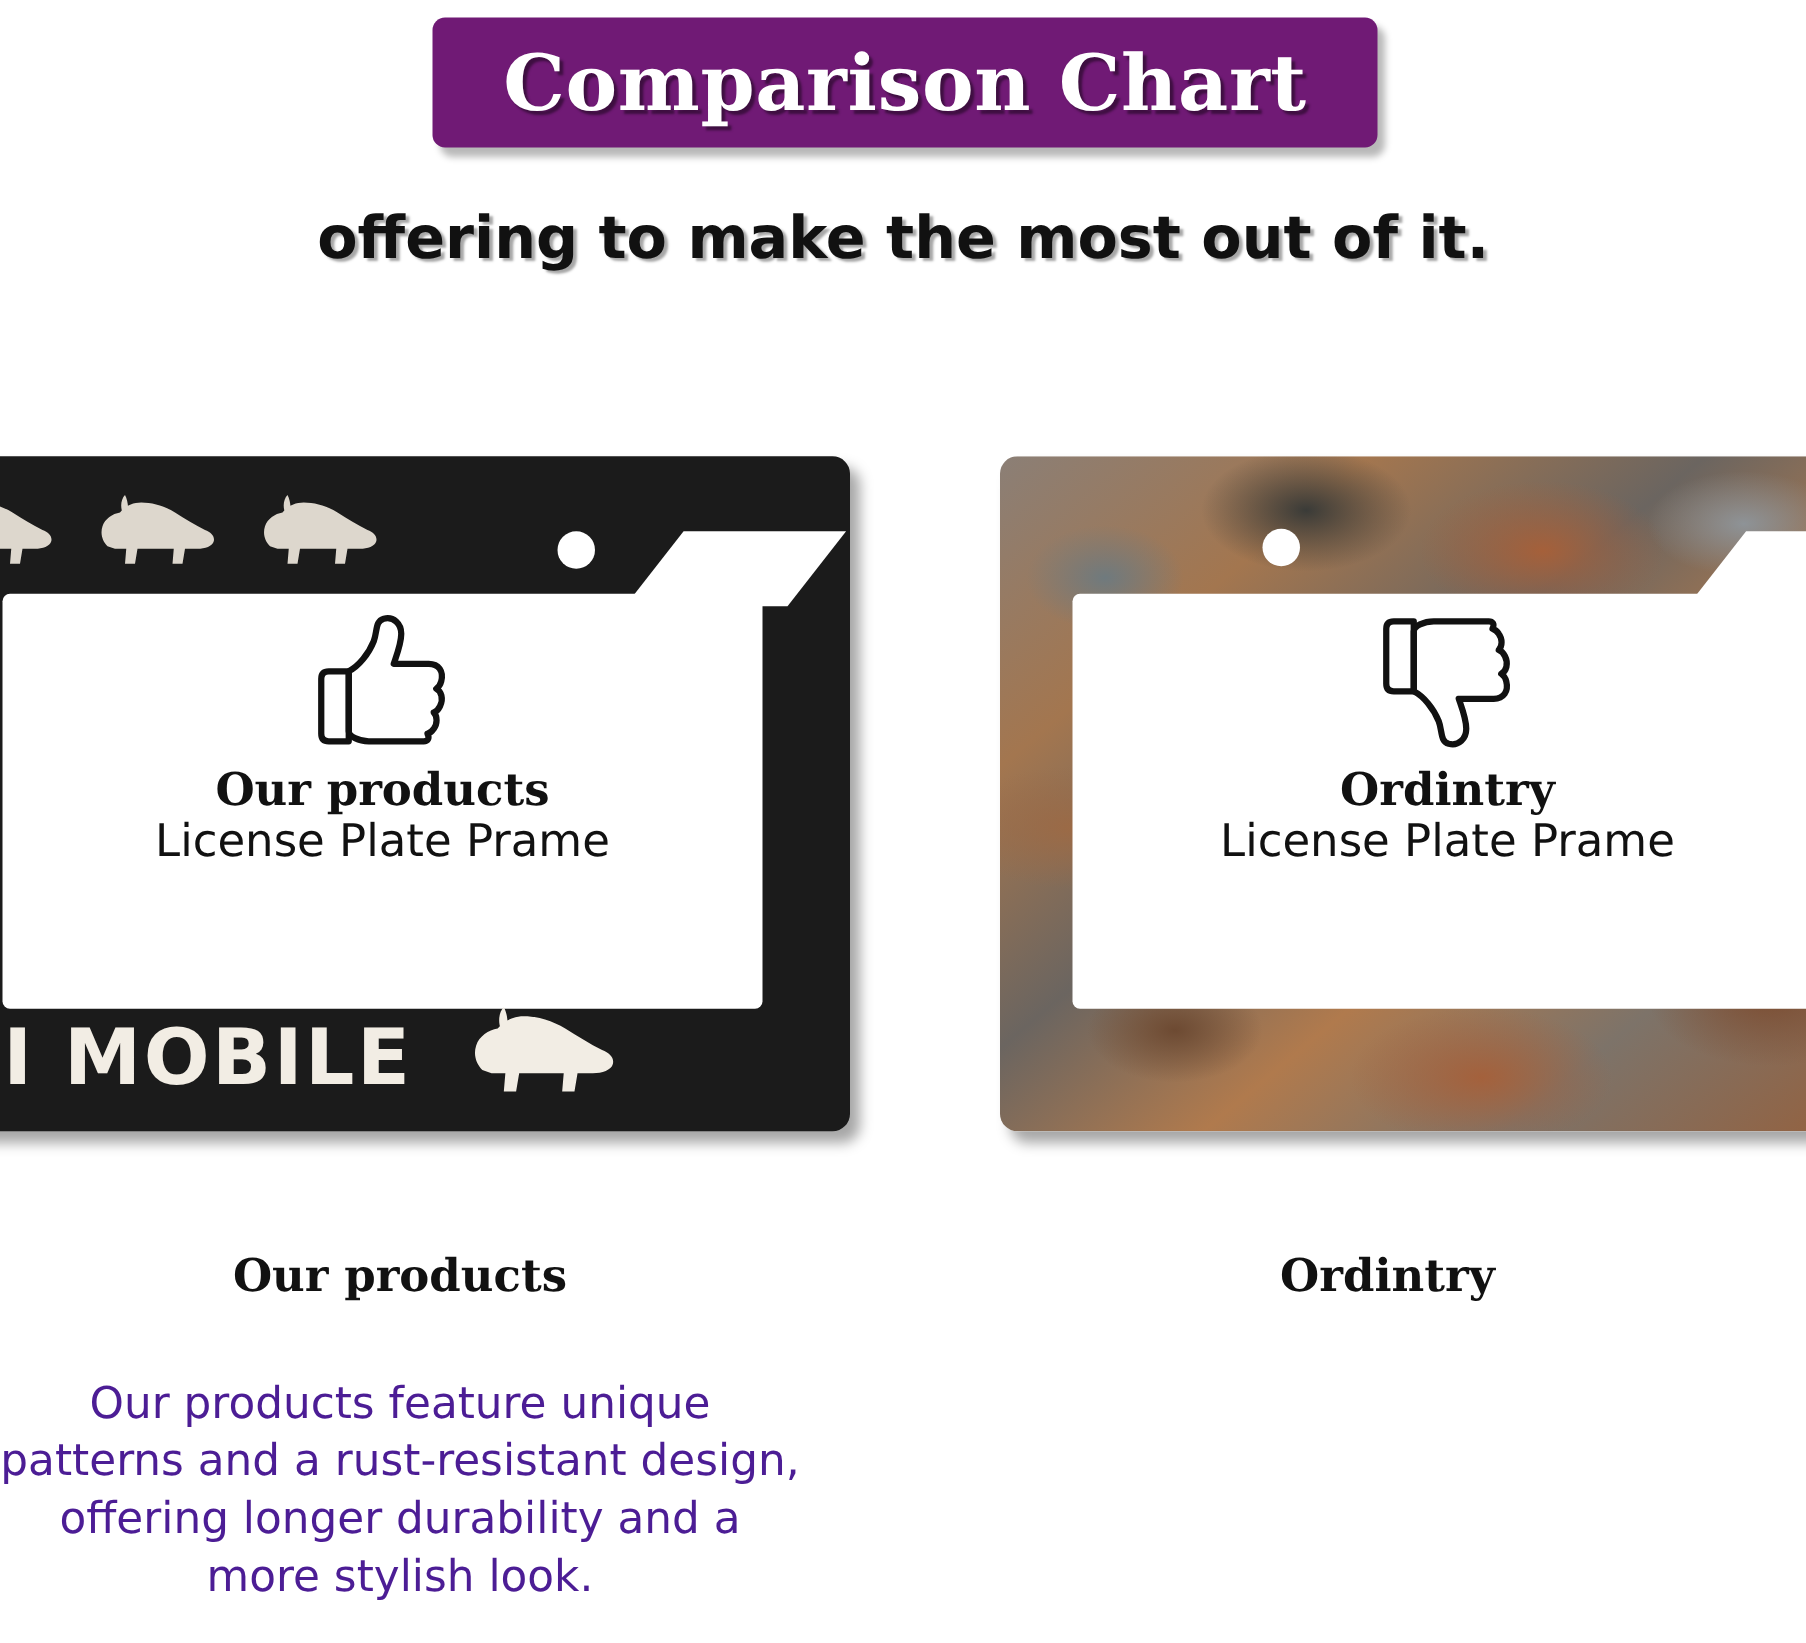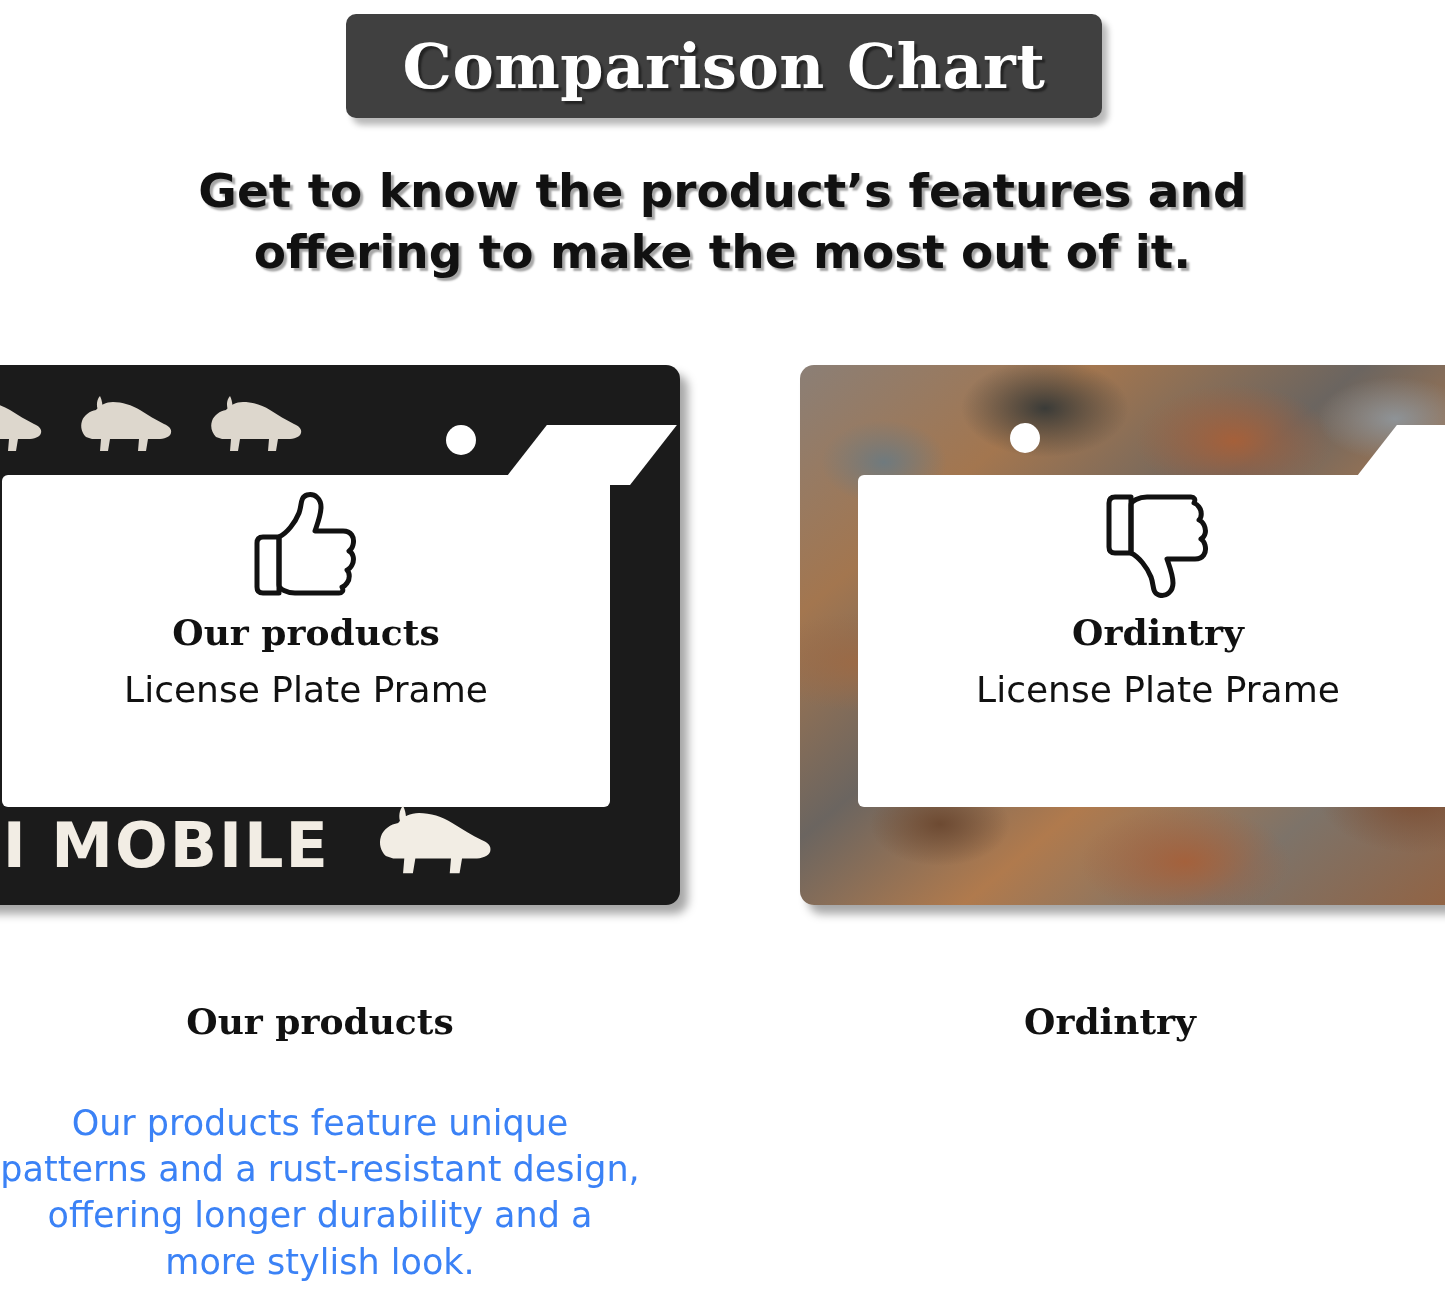--- a/index.html
+++ b/index.html
@@ -15,21 +15,21 @@
     overflow: hidden;
   }
 
   
   .banner {
     position: absolute;
     left: 346px;
     top: 14px;
     width: 756px;
     height: 104px;
-    background: #404040;
+    background: #701a75;
     border-radius: 10px;
     box-shadow: 6px 7px 6px rgba(0,0,0,0.28);
     display: flex;
     align-items: center;
     justify-content: center;
   }
   .banner-text {
     font-family: "DejaVu Serif", serif;
     font-weight: bold;
     font-size: 62px;
@@ -192,21 +192,21 @@
   .thumb-icon { margin-top: 8px; }
   .win-title {
     margin-top: 10px;
     font-family: "DejaVu Serif", serif;
     font-weight: bold;
     font-size: 36px;
     color: #111111;
     white-space: nowrap;
   }
   .win-sub {
-    margin-top: 16px;
+    margin-top: 0;
     font-family: "DejaVu Sans", sans-serif;
     font-size: 36px;
     color: #111111;
     white-space: nowrap;
   }
 
   
   .desc-col {
     position: absolute;
     top: 1000px;
@@ -219,32 +219,31 @@
     font-family: "DejaVu Serif", serif;
     font-weight: bold;
     font-size: 36px;
     color: #111111;
     margin-bottom: 58px;
   }
   .desc-body {
     font-family: "DejaVu Sans", sans-serif;
     font-size: 35px;
     line-height: 1.32;
-    color: #3b82f6;
+    color: #4c1d95;
   }
 </style>
 </head>
 <body>
 
 <div class="banner">
   <div class="banner-text">Comparison Chart</div>
 </div>
 
 <div class="subtitle">
-  <span>Get to know the product’s features and</span>
   <span>offering to make the most out of it.</span>
 </div>
 
 <div class="frames">
 
   <div class="plate-left">
 
     <div class="corgi-top">
       <svg class="corgi-svg" width="100" height="70" viewBox="0 0 100 70">
         <path d="M10,44 C6,40 4,34 6,28 C8,22 14,18 20,17 C24,12 30,9 37,9 C46,9 56,12 64,17 C72,22 80,27 88,31 C93,33 96,36 95,40 C94,44 88,46 82,46 L72,46 L70,58 L62,58 L63,46 L34,46 L32,58 L24,58 L25,46 L16,46 Z M22,17 C20,12 21,6 24,3 C26,7 27,12 26,17 Z"></path>

